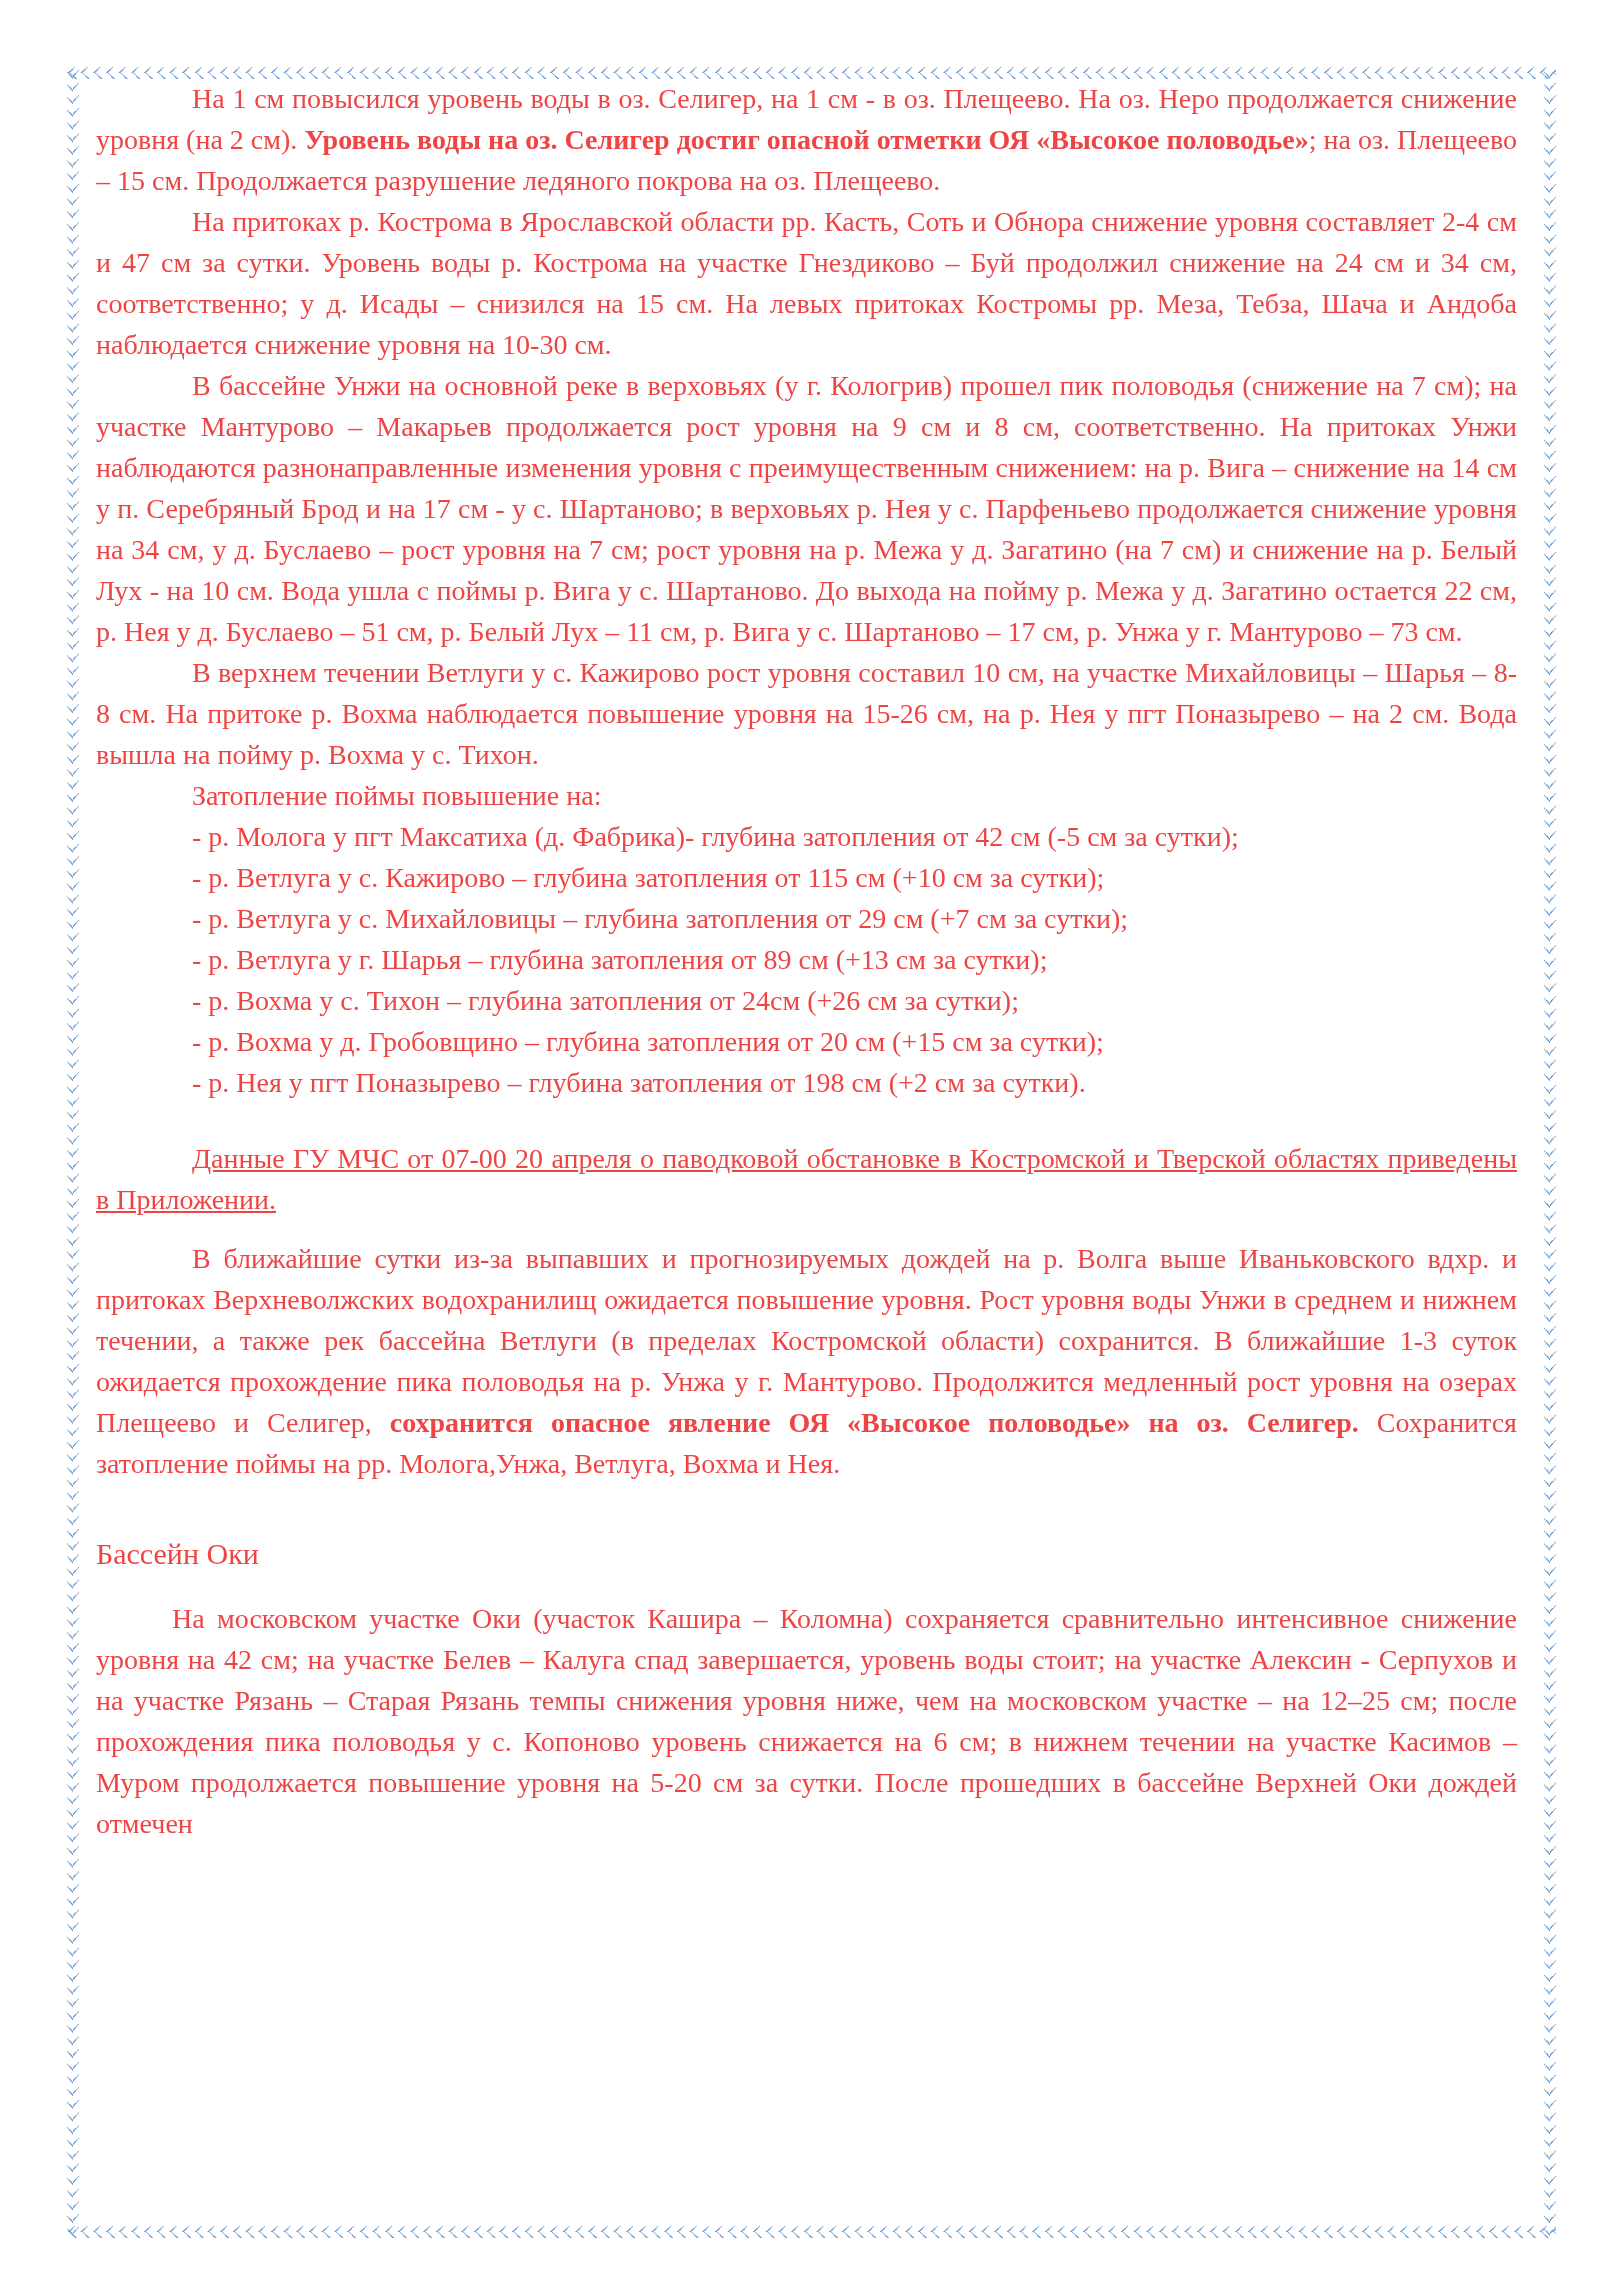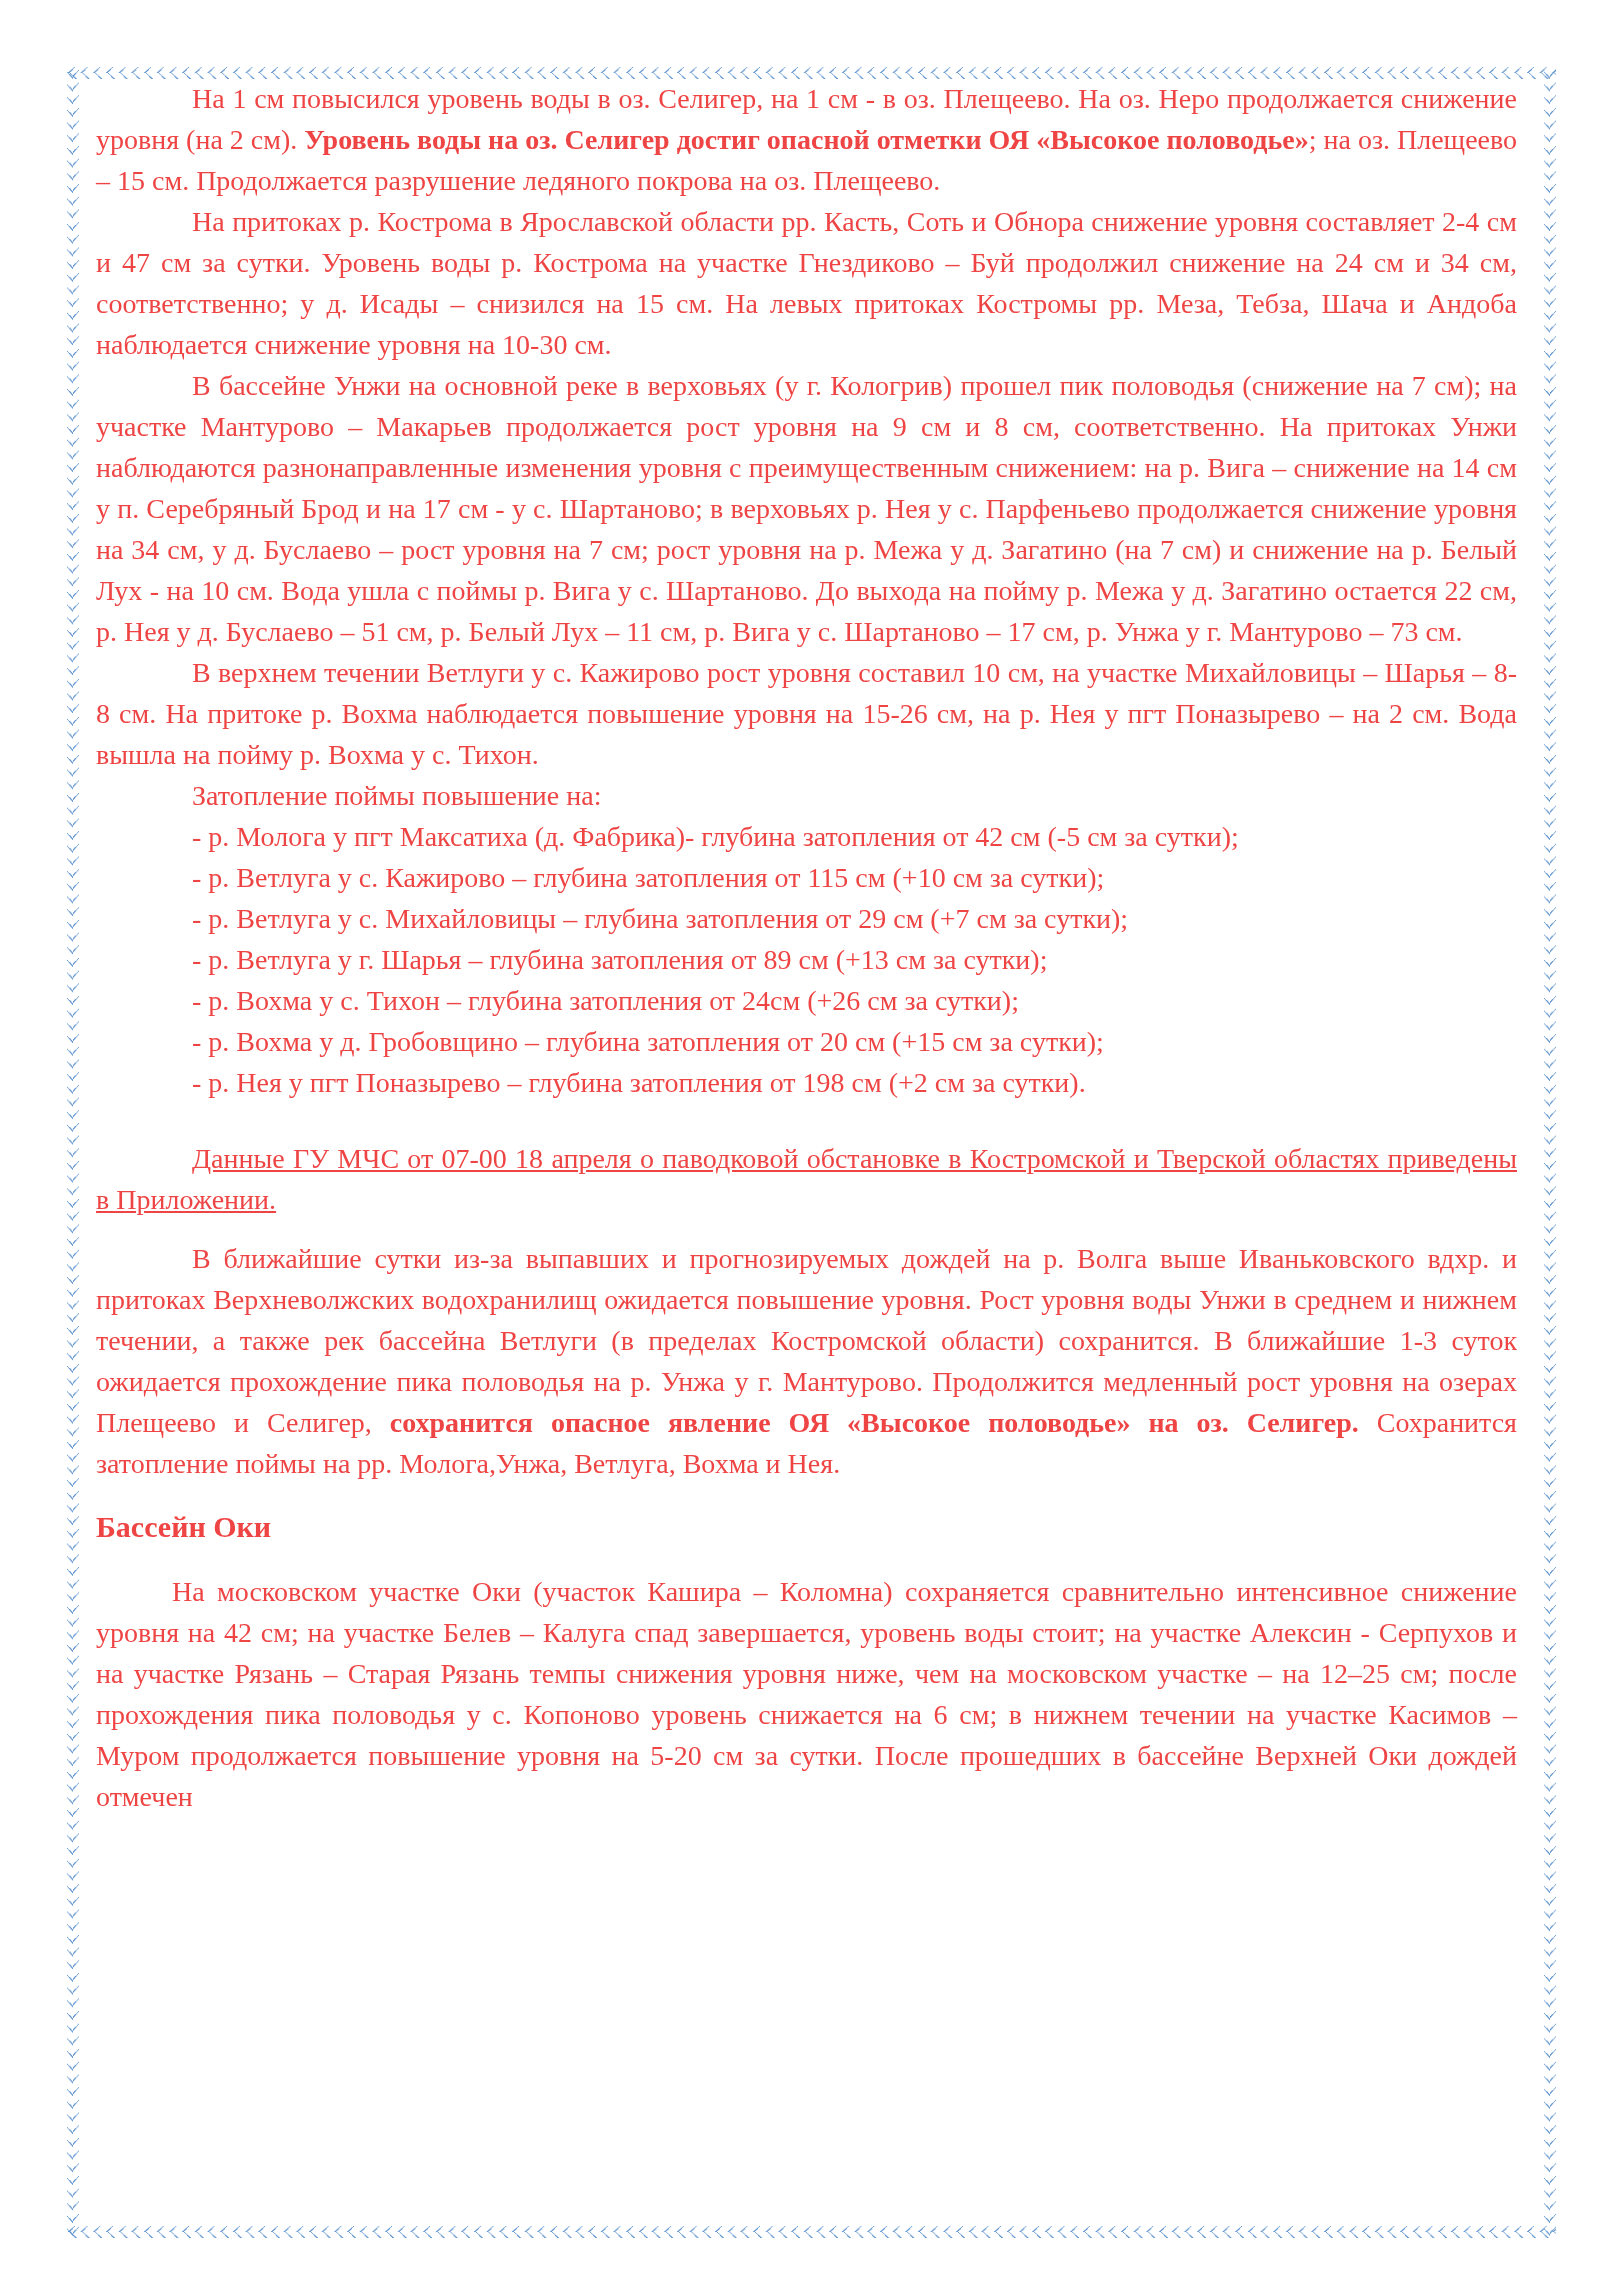--- a/index.html
+++ b/index.html
@@ -43,21 +43,21 @@
   .ind { text-indent: 96px; }
   .ind-oka { text-indent: 76px; }
   .b { font-weight: bold; }
   .i { }
   .u { text-decoration: underline; }
   .list-item { margin: 0; padding-left: 96px; }
   .list-first { text-indent: 96px; text-align: justify; }
   .gap-note { margin-top: 35px; }
   .gap-fc { margin-top: 17.6px; }
   .heading {
-    margin-top: 22px; font-weight: bold; font-size: 30px; line-height: 41px;
+    margin-top: 49px; font-weight: normal; font-size: 30px; line-height: 41px;
   }
 </style>
 </head>
 <body>
 
 <div class="frame">
   <div class="edge top"></div>
   <div class="edge bottom"></div>
   <div class="edge left"></div>
   <div class="edge right"></div>
@@ -81,21 +81,21 @@
   <div>
     <p class="list-first">- р. Молога у пгт Максатиха (д. Фабрика)- глубина затопления от 42 см (-5 см за сутки);</p>
     <p class="list-item">- р. Ветлуга у с. Кажирово – глубина затопления от 115 см (+10 см за сутки);</p>
     <p class="list-item">- р. Ветлуга у с. Михайловицы – глубина затопления от 29 см (+7 см за сутки);</p>
     <p class="list-item">- р. Ветлуга у г. Шарья – глубина затопления от 89 см (+13 см за сутки);</p>
     <p class="list-item">- р. Вохма у с. Тихон – глубина затопления от 24см (+26 см за сутки);</p>
     <p class="list-item">- р. Вохма у д. Гробовщино – глубина затопления от 20 см (+15 см за сутки);</p>
     <p class="list-item">- р. Нея у пгт Поназырево – глубина затопления от 198 см (+2 см за сутки).</p>
   </div>
 
-  <p class="ind u gap-note">Данные ГУ МЧС от 07-00 18 апреля о паводковой обстановке в Костромской и Тверской областях приведены в Приложении.</p>
+  <p class="ind u gap-note">Данные ГУ МЧС от 07-00 20 апреля о паводковой обстановке в Костромской и Тверской областях приведены в Приложении.</p>
 
   <p class="ind i gap-fc">
     <span>В ближайшие сутки из-за выпавших и прогнозируемых дождей на р. Волга выше Иваньковского вдхр. и притоках Верхневолжских водохранилищ ожидается повышение уровня.  Рост уровня воды Унжи в среднем и нижнем течении, а также рек бассейна Ветлуги (в пределах Костромской области) сохранится. В ближайшие 1-3 суток ожидается прохождение пика половодья на р. Унжа у г. Мантурово. Продолжится медленный рост уровня на озерах Плещеево и Селигер, </span><span class="b">сохранится опасное явление ОЯ «Высокое половодье» на оз. Селигер.</span><span> Сохранится затопление поймы на рр. Молога,Унжа, Ветлуга, Вохма и Нея.</span>
   </p>
 
   <h2 class="heading">Бассейн Оки</h2>
 
   <p class="ind-oka">На московском участке Оки (участок Кашира – Коломна) сохраняется сравнительно интенсивное снижение уровня на 42 см; на участке Белев – Калуга спад завершается, уровень воды стоит; на участке Алексин - Серпухов и на участке Рязань – Старая Рязань темпы снижения уровня ниже, чем на московском участке – на 12–25 см; после прохождения пика половодья у с. Копоново уровень снижается на 6 см; в нижнем течении на участке Касимов – Муром продолжается повышение уровня на 5-20 см за сутки. После прошедших в бассейне Верхней Оки дождей отмечен</p>
 </div>
 

